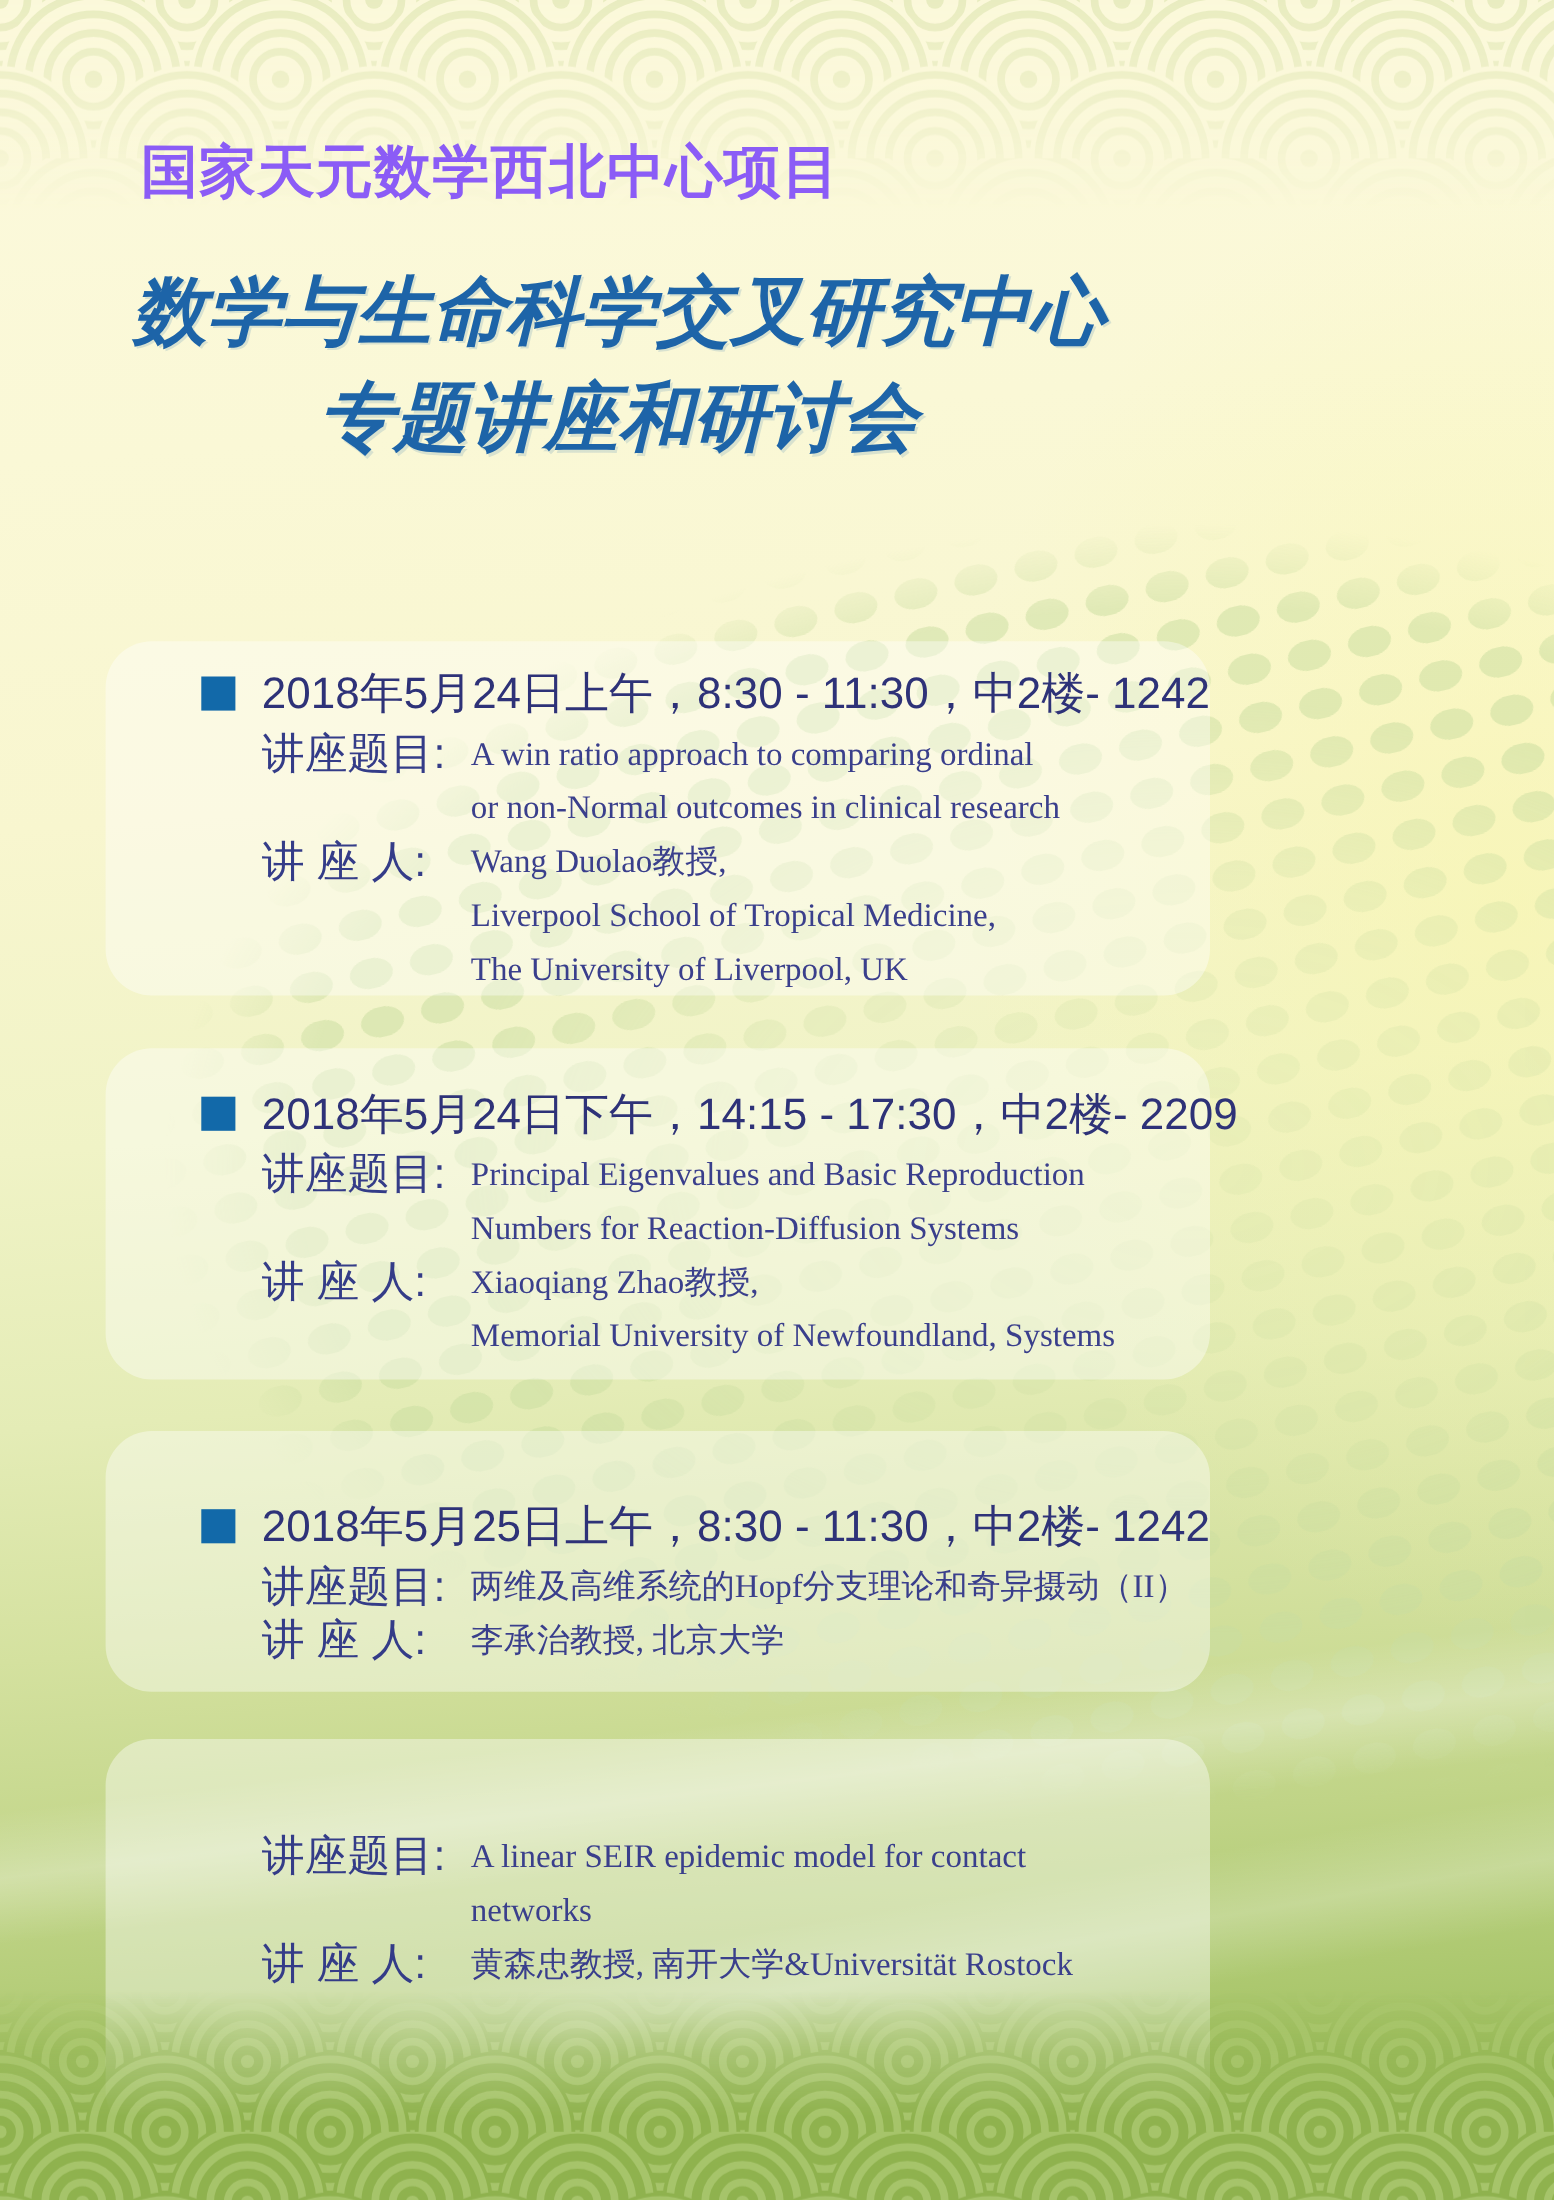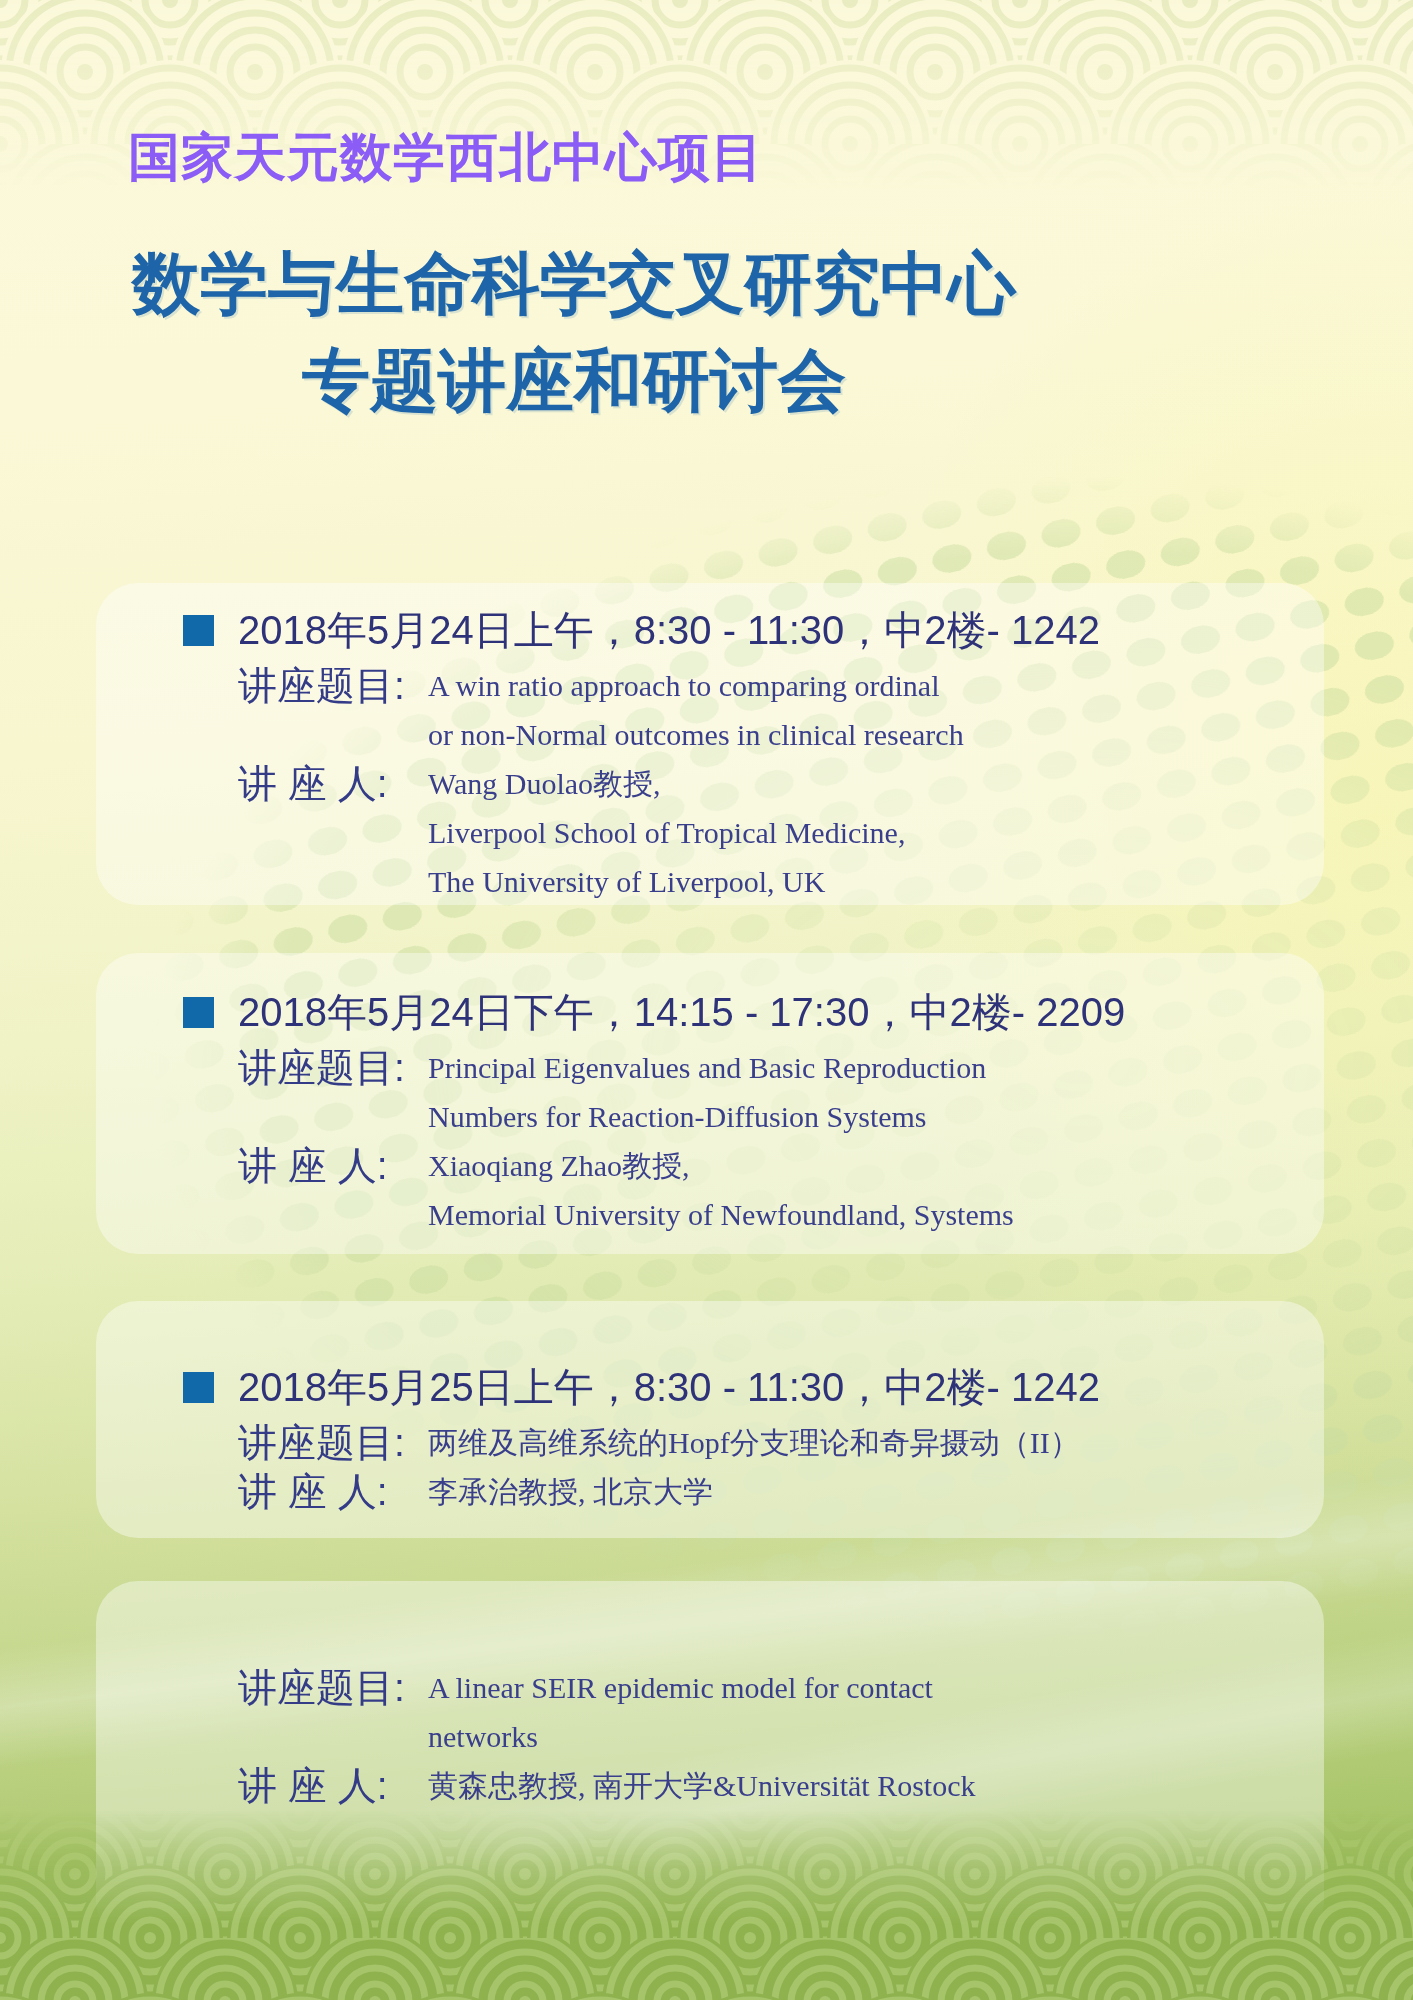--- a/index.html
+++ b/index.html
@@ -54,32 +54,32 @@
   .ribbon1 { top:1555px; transform:rotate(-7deg); }
   .ribbon2 { top:1745px; transform:rotate(-10deg); opacity:.8; }
 
   
   .program-label {
     left:128px; top:126px;
     font-size:52px; line-height:62px; font-weight:800; letter-spacing:1px;
     color:#8b5cf6;
   }
   .main-title {
-    left:84px; top:235px; width:980px;
+    left:72px; top:235px; width:980px;
     text-align:center;
     font-family:"DejaVu Serif", serif;
-    font-weight:bold;
+    font-style:italic; font-weight:bold;
     font-size:68px; line-height:97px;
     color:#1d64a8;
     text-shadow:2px 2px 0 rgba(29,100,168,.15);
   }
 
   
   .card {
-    left:96px; width:1228px;
+    left:96px; width:1004px;
     background:rgba(255,255,255,.40);
     border-radius:42px;
   }
   .card1 { top:583px;  height:322px; }
   .card2 { top:953px;  height:301px; }
   .card3 { top:1301px; height:237px; }
   .card4 { top:1581px; height:362px; }
   .card-inner { padding-left:87px; }
   .card1 .card-inner { padding-top:22px; }
   .card2 .card-inner { padding-top:34px; }

